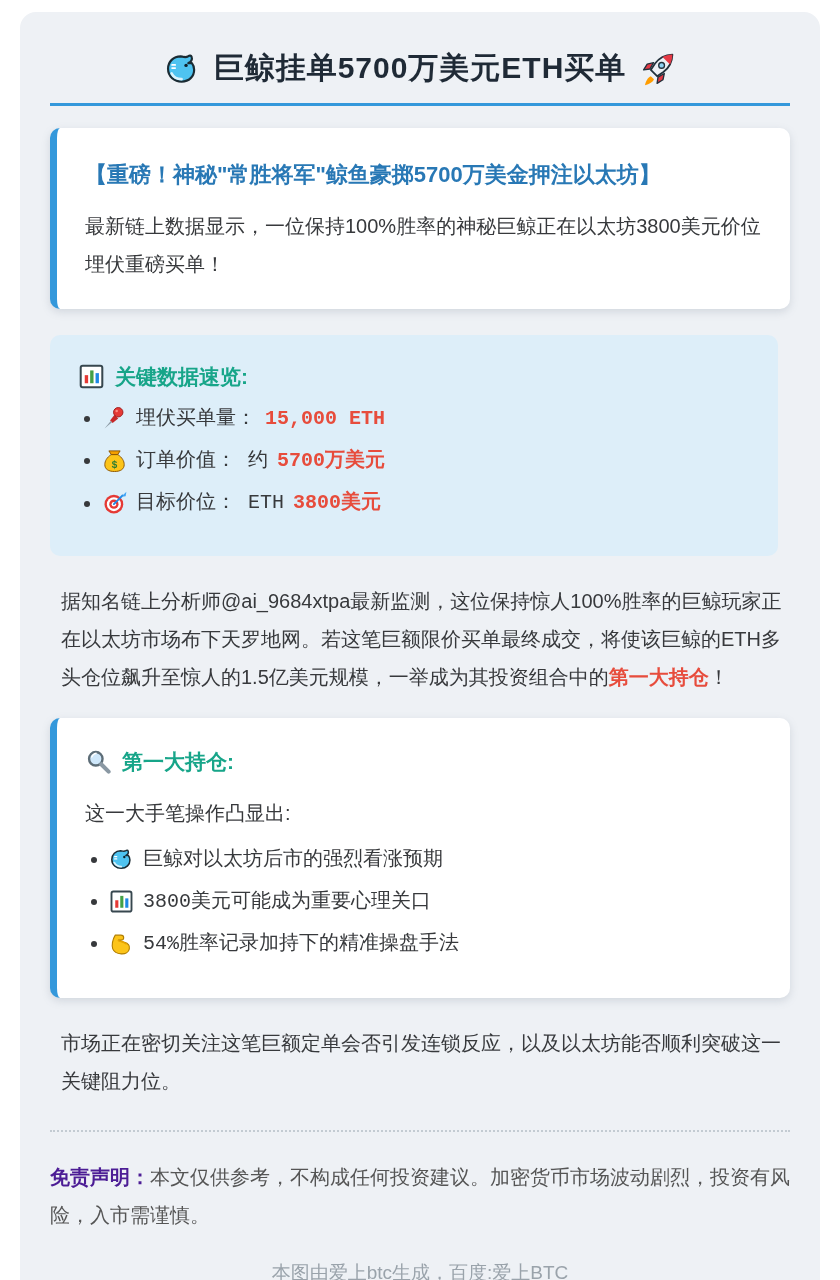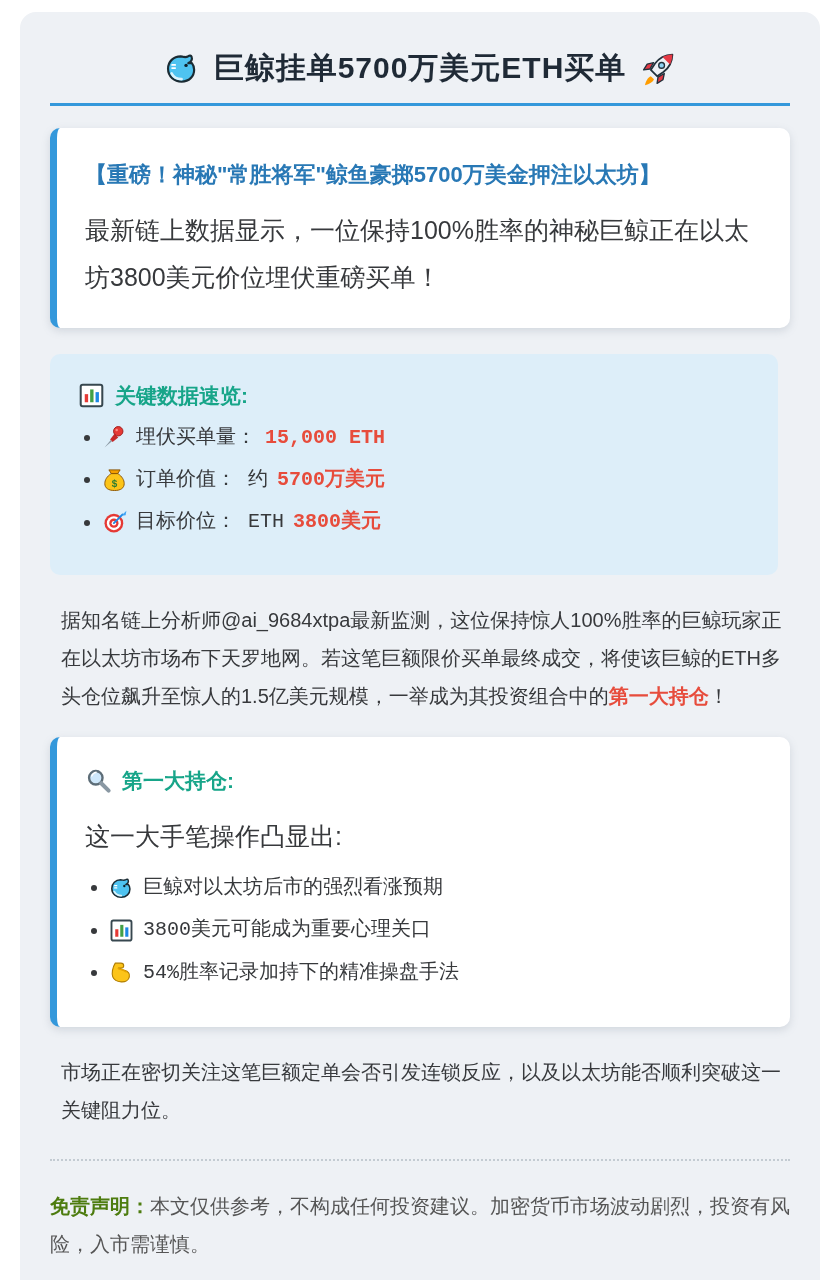--- a/index.html
+++ b/index.html
@@ -12,32 +12,32 @@
   h1.page-title{margin:0;font-size:30px;font-weight:bold;color:#1f2a36;
     display:flex;align-items:center;justify-content:center;gap:14px;letter-spacing:1px;}
   .ticon svg{width:36px;height:36px;display:block;}
   
   .callout{background:#ffffff;border-left:7px solid #3498db;border-radius:10px;
     padding:26px 28px;margin:0 0 26px 0;box-shadow:0 3px 8px rgba(110,125,140,.22);}
   .callout-heading-blue{font-size:22px;font-weight:bold;color:#2878b5;margin:6px 0 16px 0;line-height:1.4;}
   .callout-heading-teal{font-size:21px;font-weight:bold;color:#17a589;margin:4px 0 14px 0;
     display:flex;align-items:center;gap:10px;}
   .hicon svg{width:27px;height:27px;display:block;}
-  p.body-text{font-size:25px;line-height:1.9;margin:0;color:#37393c;}
+  p.body-text{font-size:20px;line-height:1.9;margin:0;color:#37393c;}
   
   .data-box{background:#ddeef9;border-radius:10px;padding:24px 28px;margin:0 12px 26px 0;}
   ul.item-list{margin:10px 0 4px 0;padding-left:24px;}
   ul.item-list li{font-size:20px;line-height:1.4;margin:14px 0;color:#37393c;font-family:Liberation Mono, monospace;}
   .li-inner{display:inline-flex;align-items:center;gap:9px;vertical-align:middle;}
   .licon svg{width:25px;height:25px;display:block;}
   .red{color:#e74c3c;font-weight:bold;}
   .para{font-size:20px;line-height:1.9;margin:0 0 22px 11px;color:#37393c;}
   .divider{border:none;border-top:2px dotted #c3cbd2;margin:30px 0 26px 0;}
   .disclaimer{font-size:20px;line-height:1.9;color:#555;margin:0 0 22px 0;}
-  .disclaimer .label{color:#4d7c0f;font-weight:bold;}
+  .disclaimer .label{color:#4c1d95;font-weight:bold;}
   .footer-note{font-size:19px;color:#9aa3ab;text-align:center;margin:26px 0 0 0;}
 </style>
 </head>
 <body>
 
 <div class="card">
 
   <div class="title-block">
     <h1 class="page-title">
       <span class="ticon">

